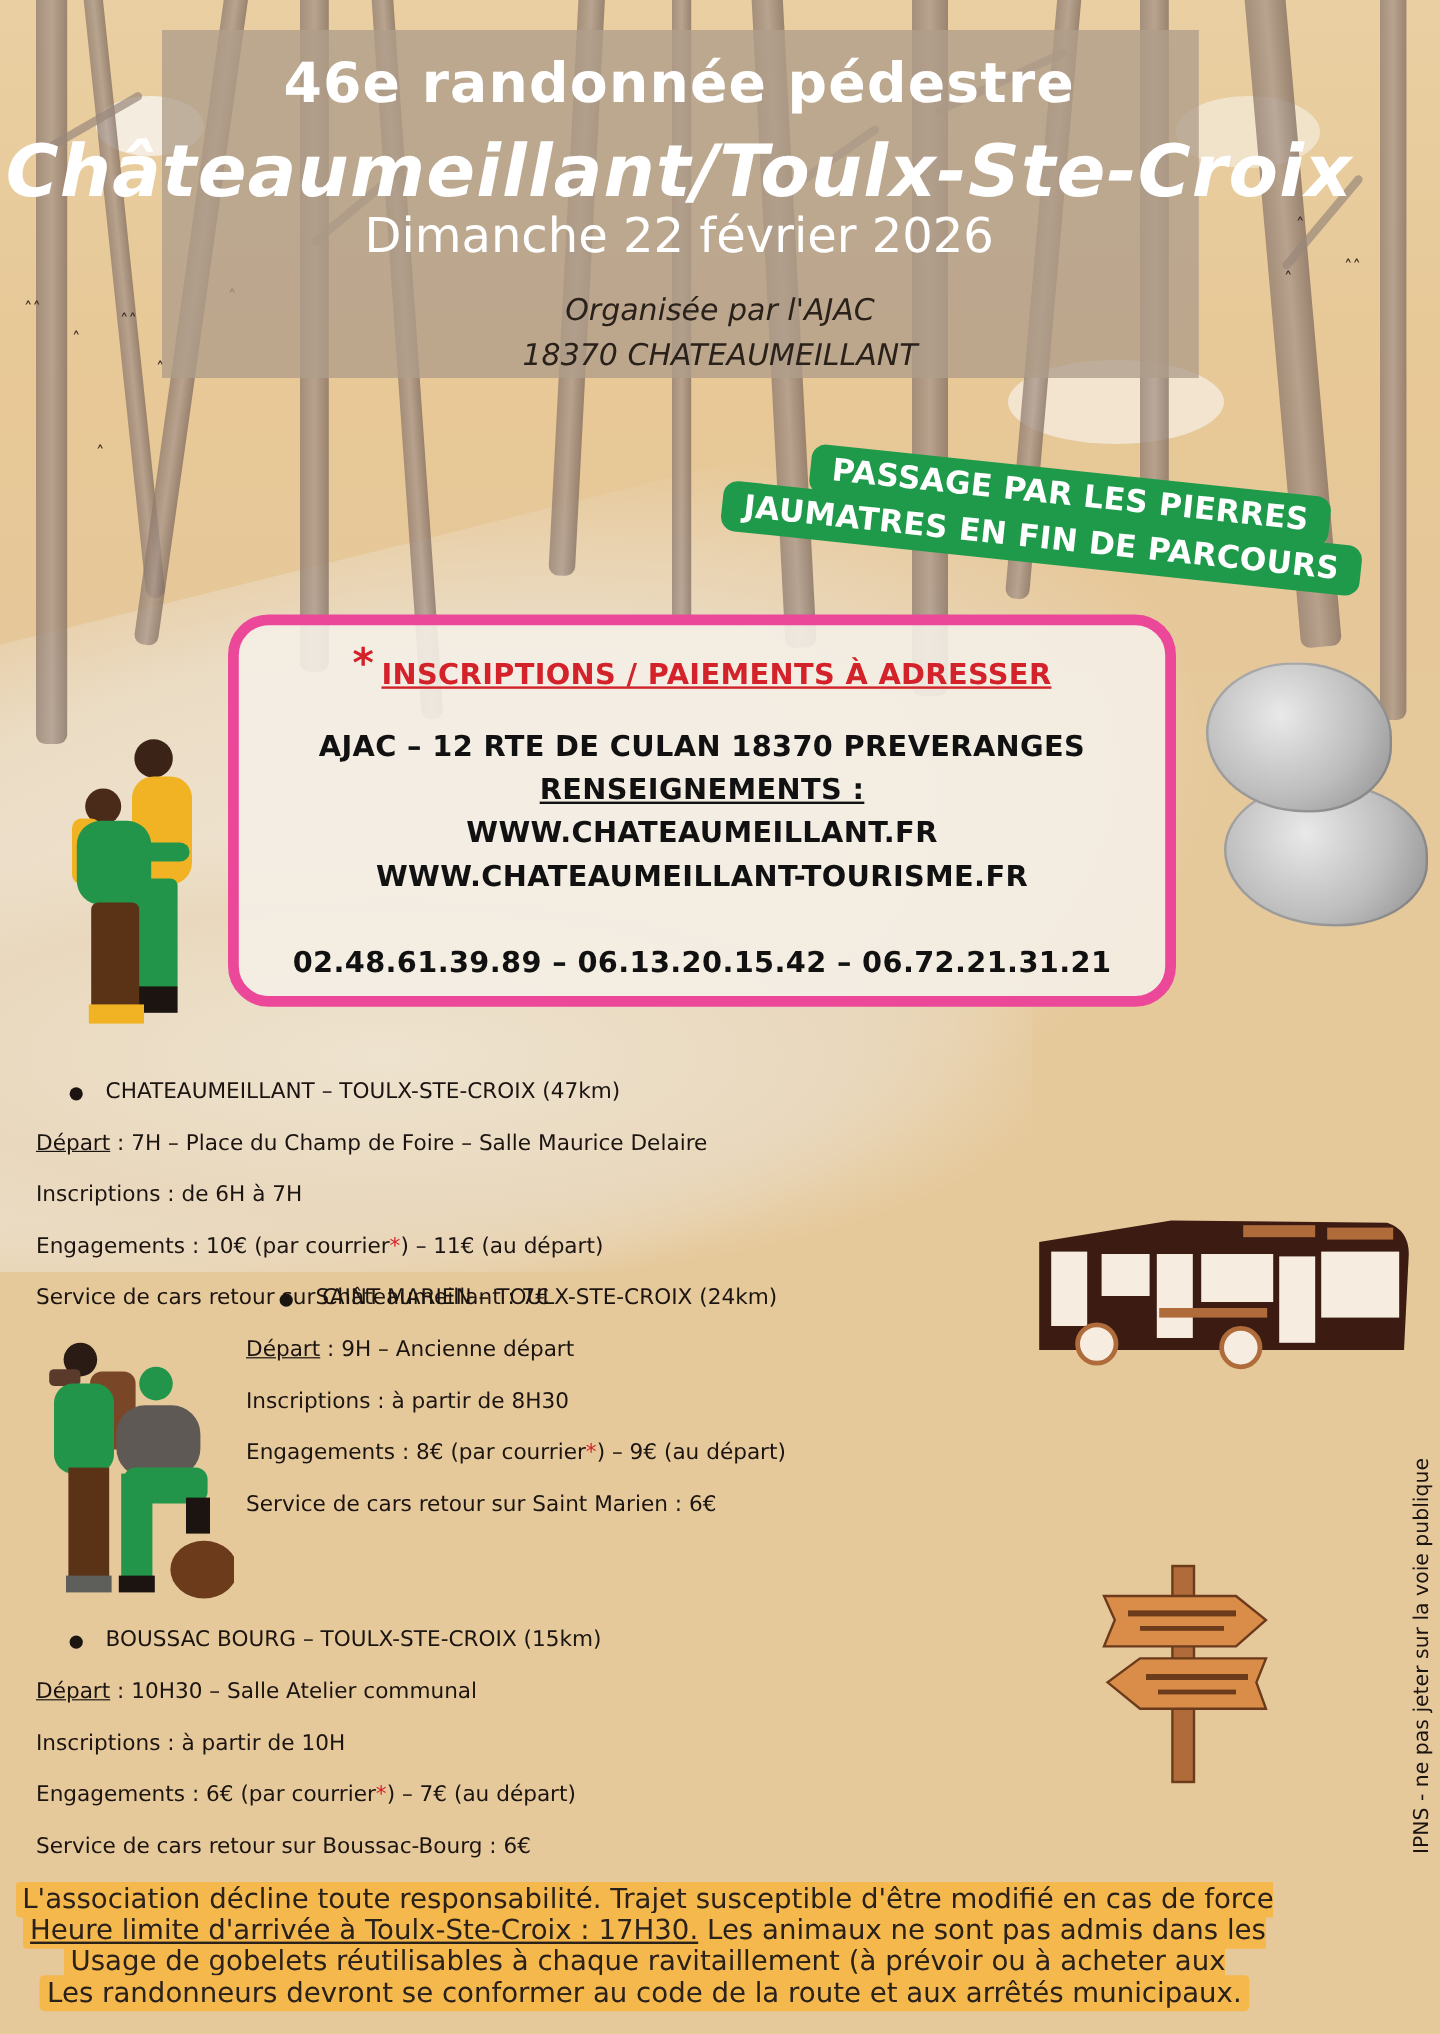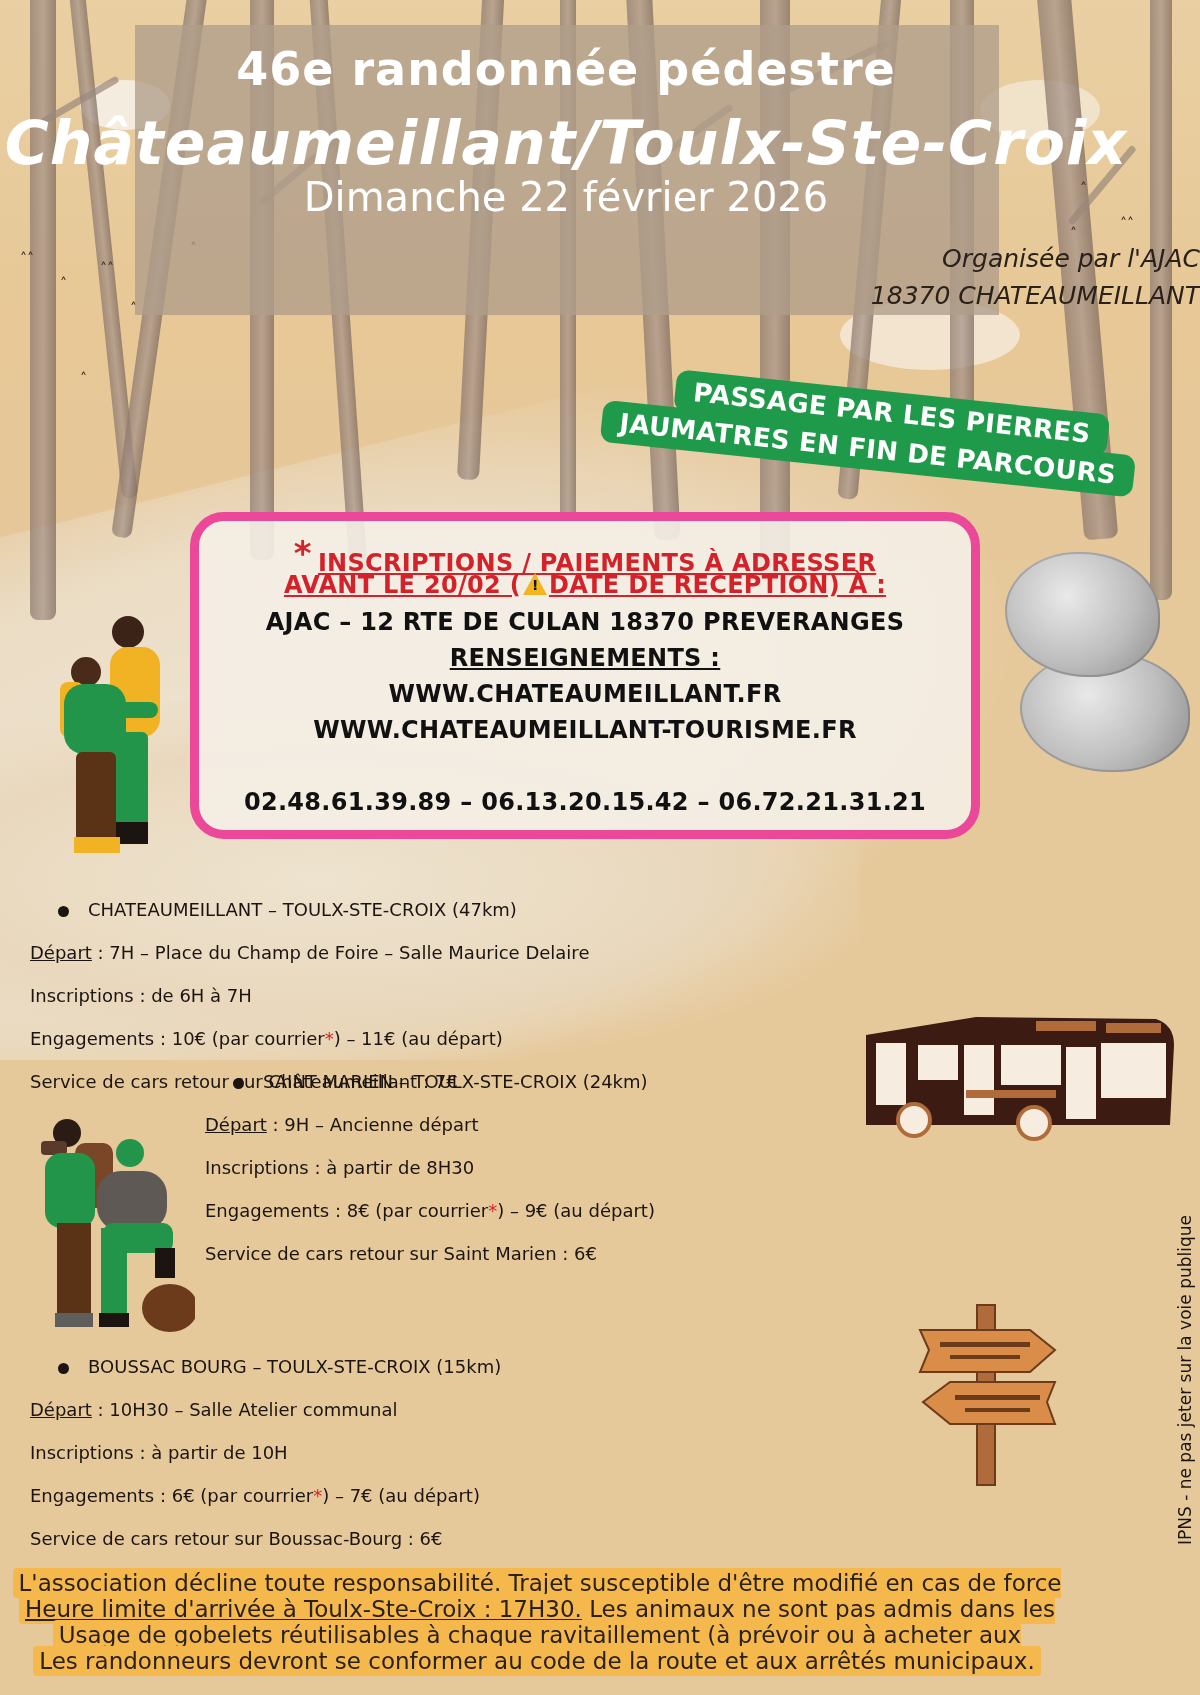--- a/index.html
+++ b/index.html
@@ -49,21 +49,21 @@
       background: rgba(176,157,138,.78);
     }
     .title-line {
       position: absolute; left: 0; width: 1132px; text-align: center;
       color: #ffffff; font-family: "DejaVu Sans", sans-serif; font-weight: bold;
     }
     .title-1 { top: 42px; font-size: 46px; letter-spacing: 1px; }
     .title-2 { top: 108px; font-size: 60px; letter-spacing: 1px; font-style: italic; }
     .title-date { top: 174px; font-size: 40px; font-weight: normal; }
     .org {
-      position: absolute; left: 0; width: 1200px; text-align: right;
+      position: absolute; left: 0; width: 1200px; text-align: center;
       font-style: italic; font-size: 25px; color: #2a211b;
     }
     .org-1 { top: 244px; }
     .org-2 { top: 281px; }
 
     
     .banner {
       position: absolute; left: 608px; top: 362px; width: 585px;
       transform: rotate(6deg); transform-origin: left top;
     }
@@ -183,23 +183,20 @@
 <div class="org org-2">18370 CHATEAUMEILLANT</div>
 
 <div class="banner">
   <span class="banner-line l1">PASSAGE PAR LES PIERRES</span><br>
   <span class="banner-line l2">JAUMATRES EN FIN DE PARCOURS</span>
 </div>
 
 <div class="info-box">
   <div class="ln" style="top:12px;">
     <span class="asterisk-red">*</span><span class="red">INSCRIPTIONS / PAIEMENTS À ADRESSER</span>
-  </div>
-  <div class="ln" style="top:50px;">
-    <span class="red">AVANT LE 20/02 (</span><span class="warn-icon"></span><span class="red">DATE DE RECEPTION) À :</span>
   </div>
   <div class="ln" style="top:87px;">AJAC – 12 RTE DE CULAN 18370 PREVERANGES</div>
   <div class="ln underline" style="top:123px;">RENSEIGNEMENTS :</div>
   <div class="ln" style="top:159px;">WWW.CHATEAUMEILLANT.FR</div>
   <div class="ln" style="top:195px;">WWW.CHATEAUMEILLANT-TOURISME.FR</div>
   <div class="ln" style="top:267px;">02.48.61.39.89 – 06.13.20.15.42 – 06.72.21.31.21</div>
 </div>
 
 <svg class="hikers" style="left:28px;top:612px" width="140" height="250" viewBox="0 0 140 250">
   <ellipse cx="100" cy="20" rx="16" ry="16" fill="#3b2417"></ellipse>

